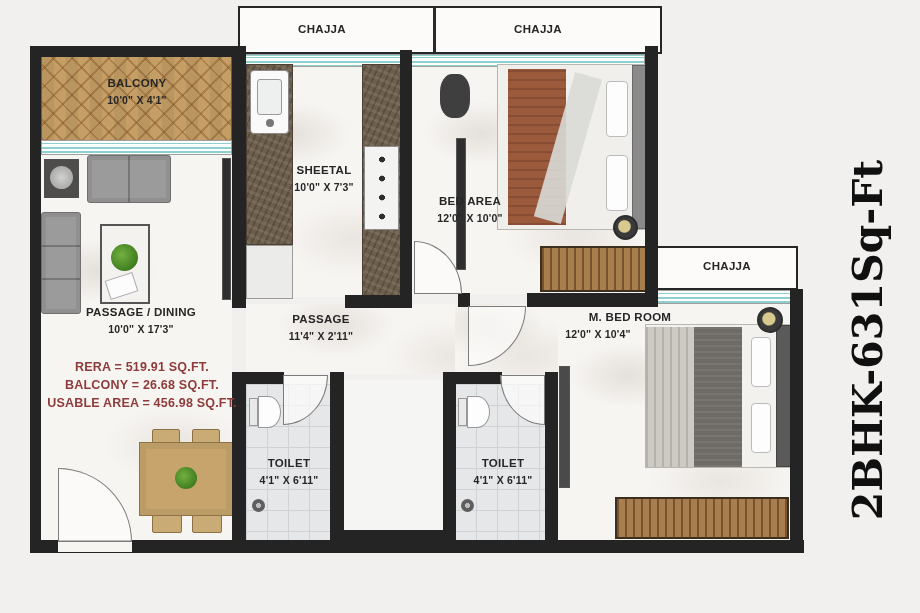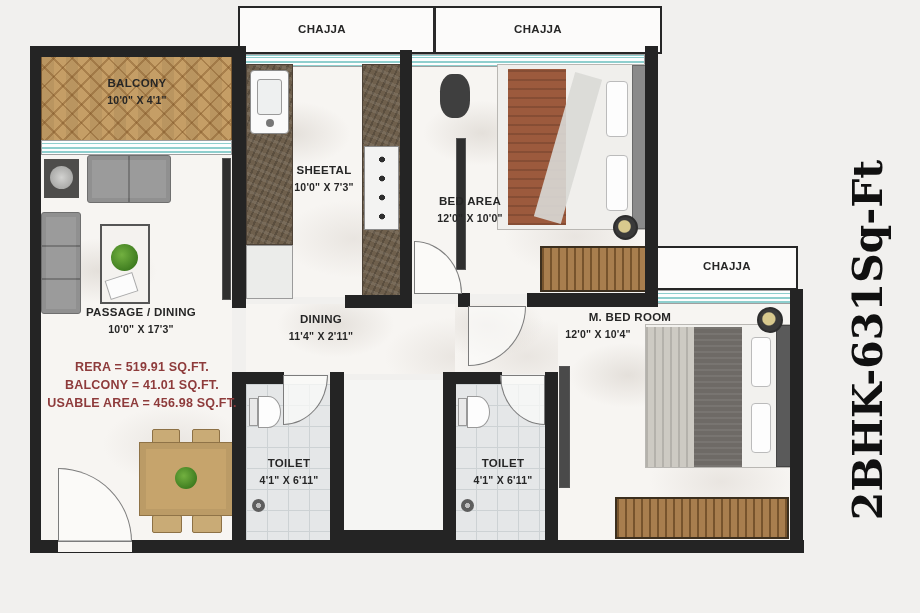--- a/index.html
+++ b/index.html
@@ -146,27 +146,27 @@
   <div class="label" style="left:137px;top:77px;text-align:right;">BALCONY</div>
   <div class="dims" style="left:137px;top:94px;">10'0" X 4'1"</div>
   <div class="label" style="left:324px;top:164px;">SHEETAL</div>
   <div class="dims" style="left:324px;top:181px;">10'0" X 7'3"</div>
   <div class="label" style="left:470px;top:195px;">BED AREA</div>
   <div class="dims" style="left:470px;top:212px;">12'0" X 10'0"</div>
   <div class="label" style="left:630px;top:311px;">M. BED ROOM</div>
   <div class="dims" style="left:598px;top:328px;">12'0" X 10'4"</div>
   <div class="label" style="left:141px;top:306px;">PASSAGE / DINING</div>
   <div class="dims" style="left:141px;top:323px;">10'0" X 17'3"</div>
-  <div class="label" style="left:321px;top:313px;">DINING</div>
+  <div class="label" style="left:321px;top:313px;">PASSAGE</div>
   <div class="dims" style="left:321px;top:330px;">11'4" X 2'11"</div>
   <div class="label" style="left:289px;top:457px;">TOILET</div>
   <div class="dims" style="left:289px;top:474px;">4'1" X 6'11"</div>
   <div class="label" style="left:503px;top:457px;">TOILET</div>
   <div class="dims" style="left:503px;top:474px;">4'1" X 6'11"</div>
 
   <div class="area-line" style="left:142px;top:360px;">RERA = 519.91 SQ.FT.</div>
-  <div class="area-line" style="left:142px;top:378px;">BALCONY = 41.01 SQ.FT.</div>
+  <div class="area-line" style="left:142px;top:378px;">BALCONY = 26.68 SQ.FT.</div>
   <div class="area-line" style="left:142px;top:396px;">USABLE AREA = 456.98 SQ.FT.</div>
 
 
   <div id="vtitle">2BHK-631Sq-Ft</div>
 
 </div>
 
 </body></html>

